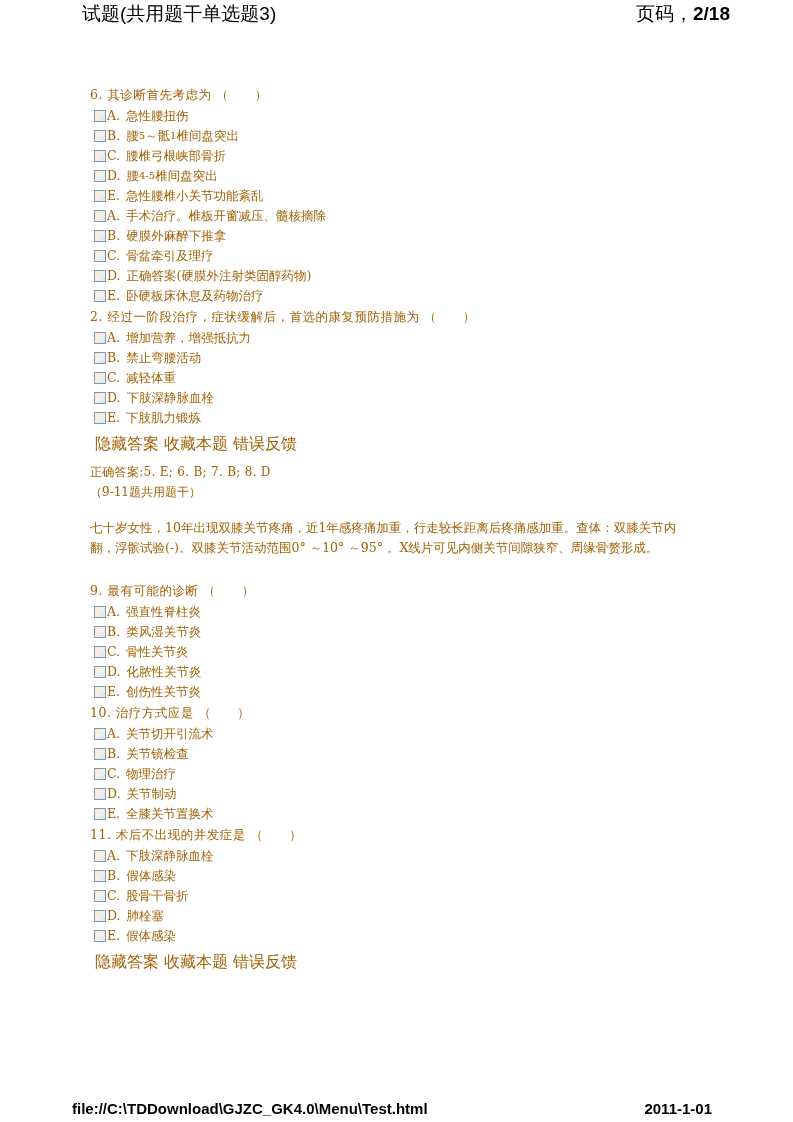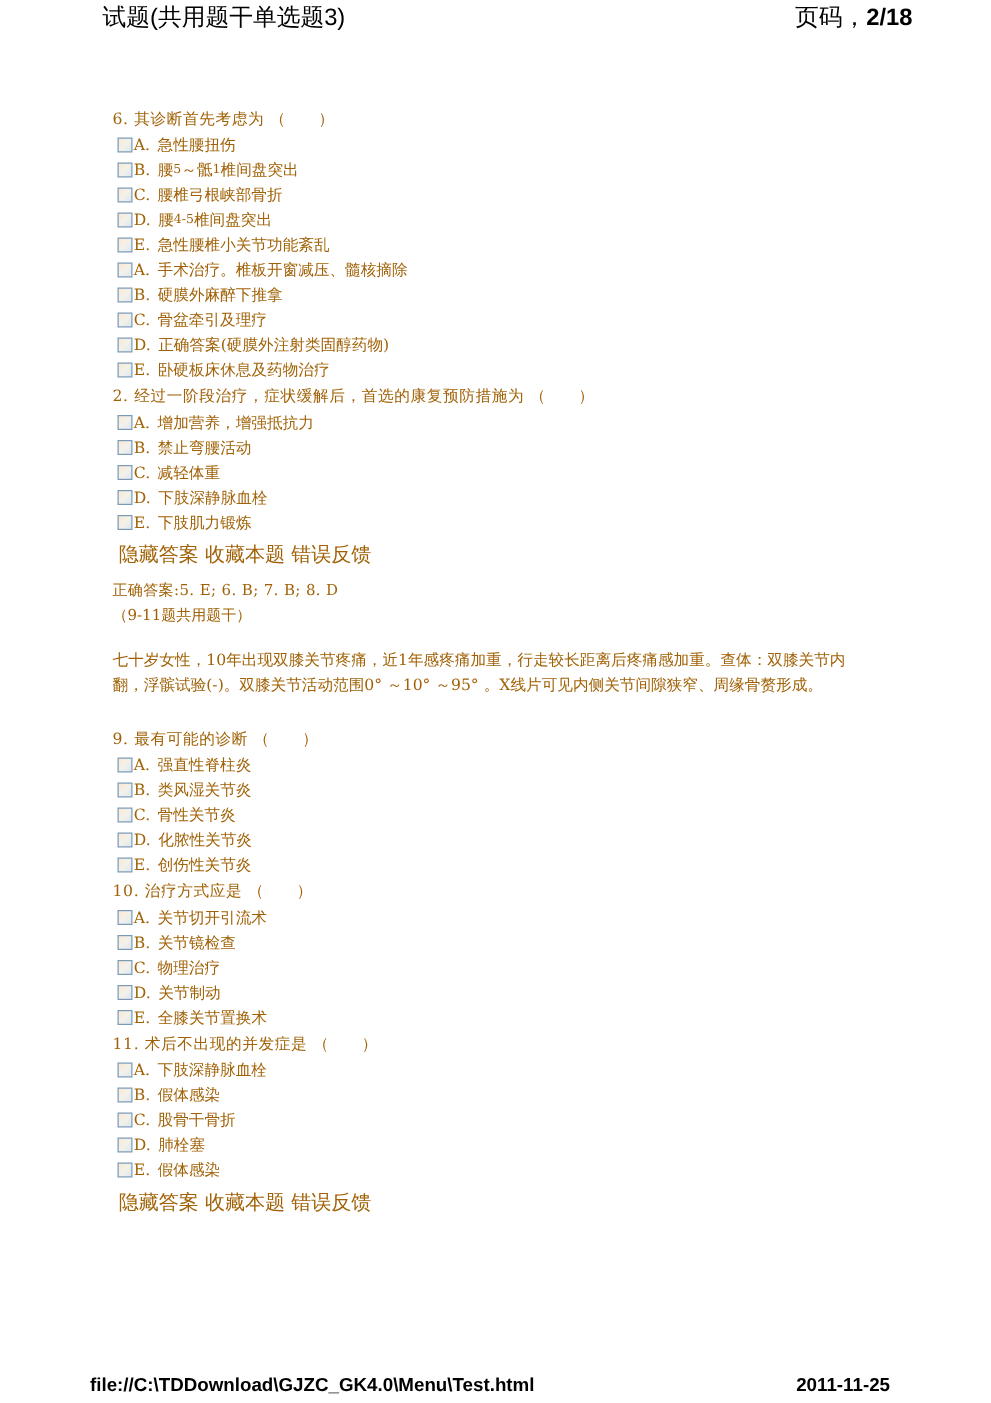--- a/index.html
+++ b/index.html
@@ -237,14 +237,14 @@
       </div>
     </div>
 
   <div class="actions">
     <span>隐藏答案</span><span>收藏本题</span><span>错误反馈</span>
   </div>
 </div>
 
 <div class="ftr">
   <span class="url">file://C:\TDDownload\GJZC_GK4.0\Menu\Test.html</span>
-  <span class="date">2011-11-25</span>
+  <span class="date">2011-1-01</span>
 </div>
 
 </body></html>

